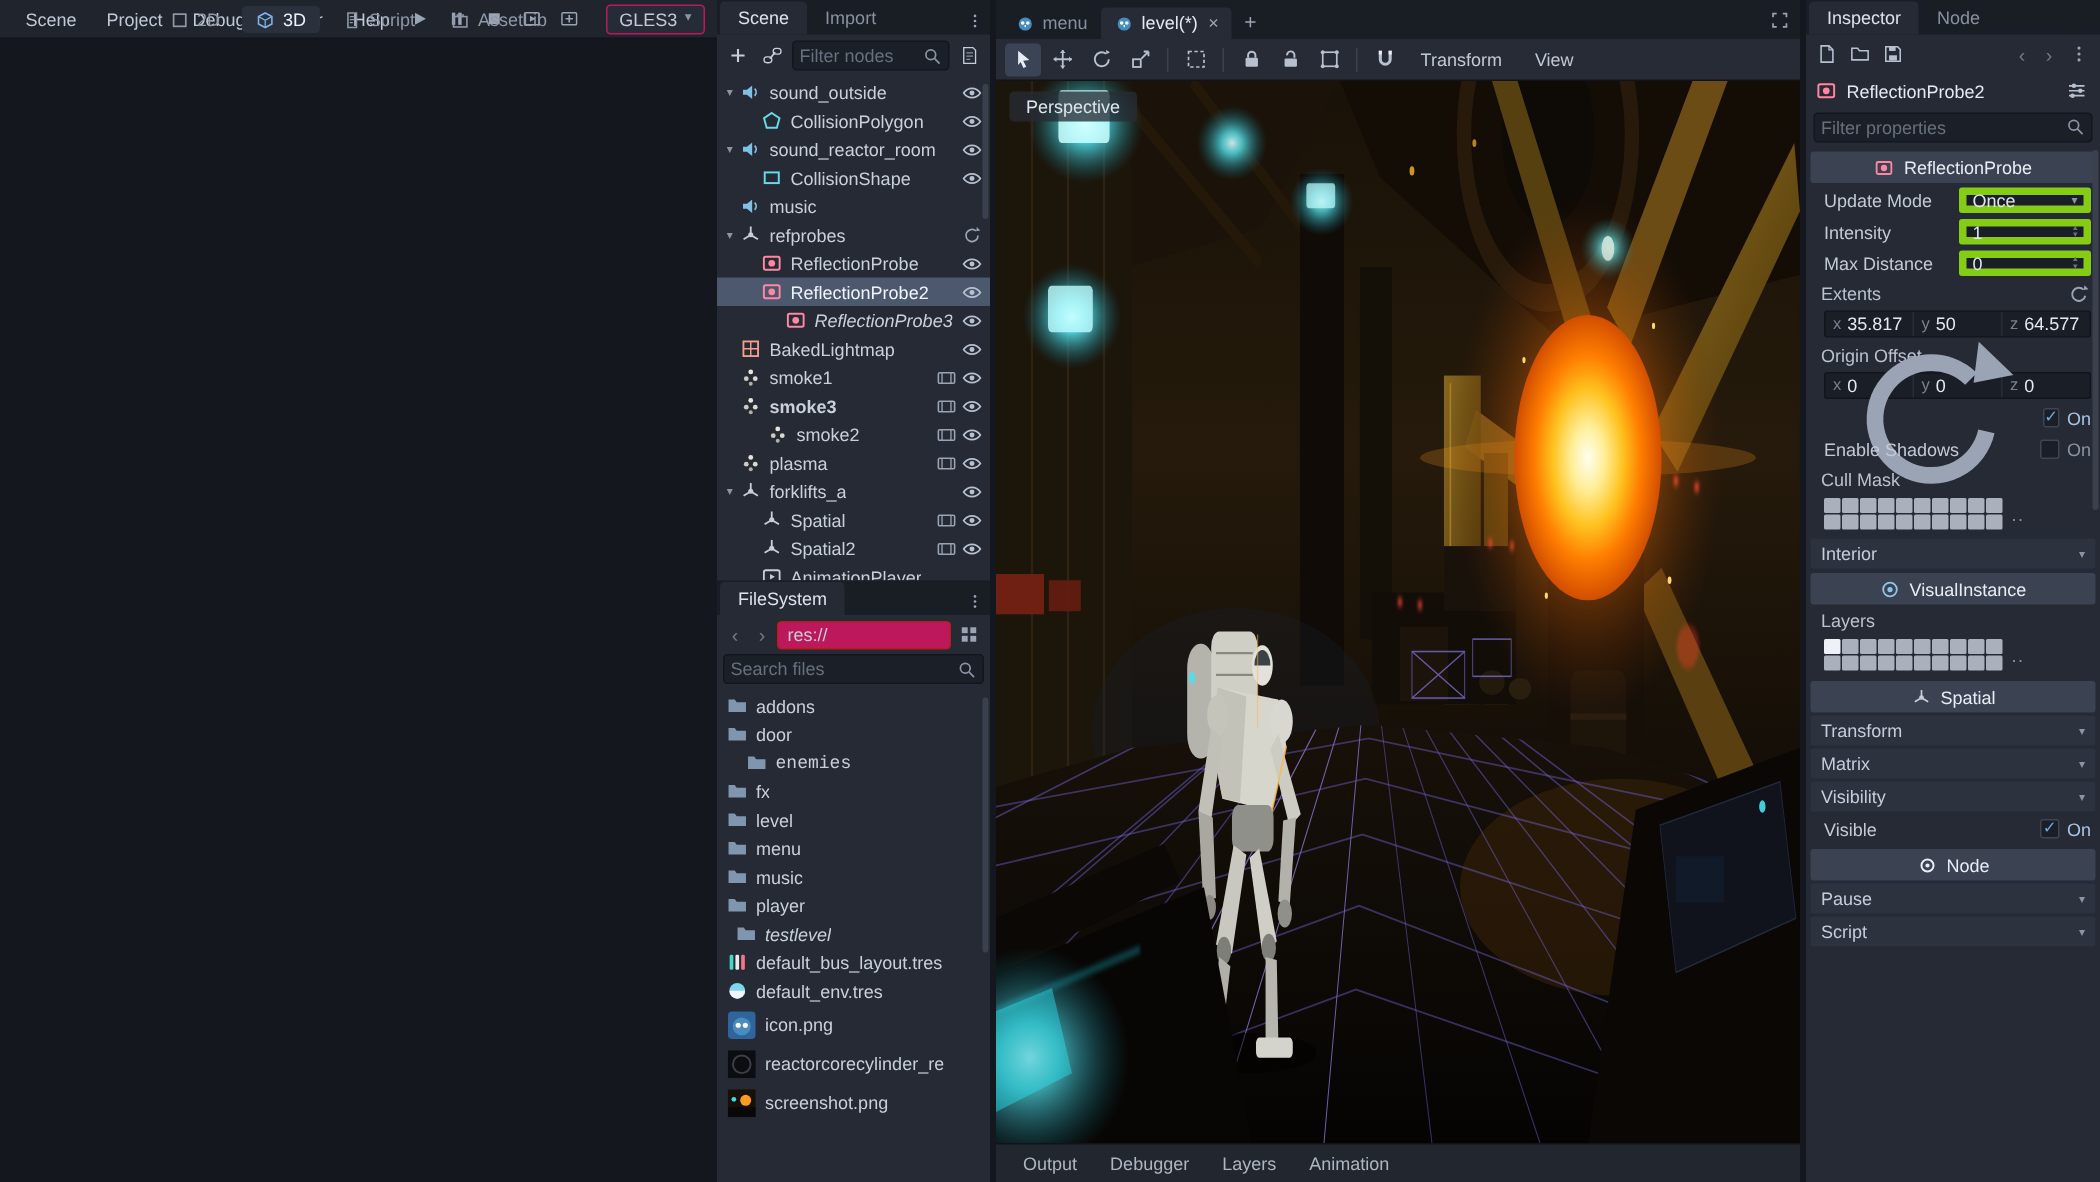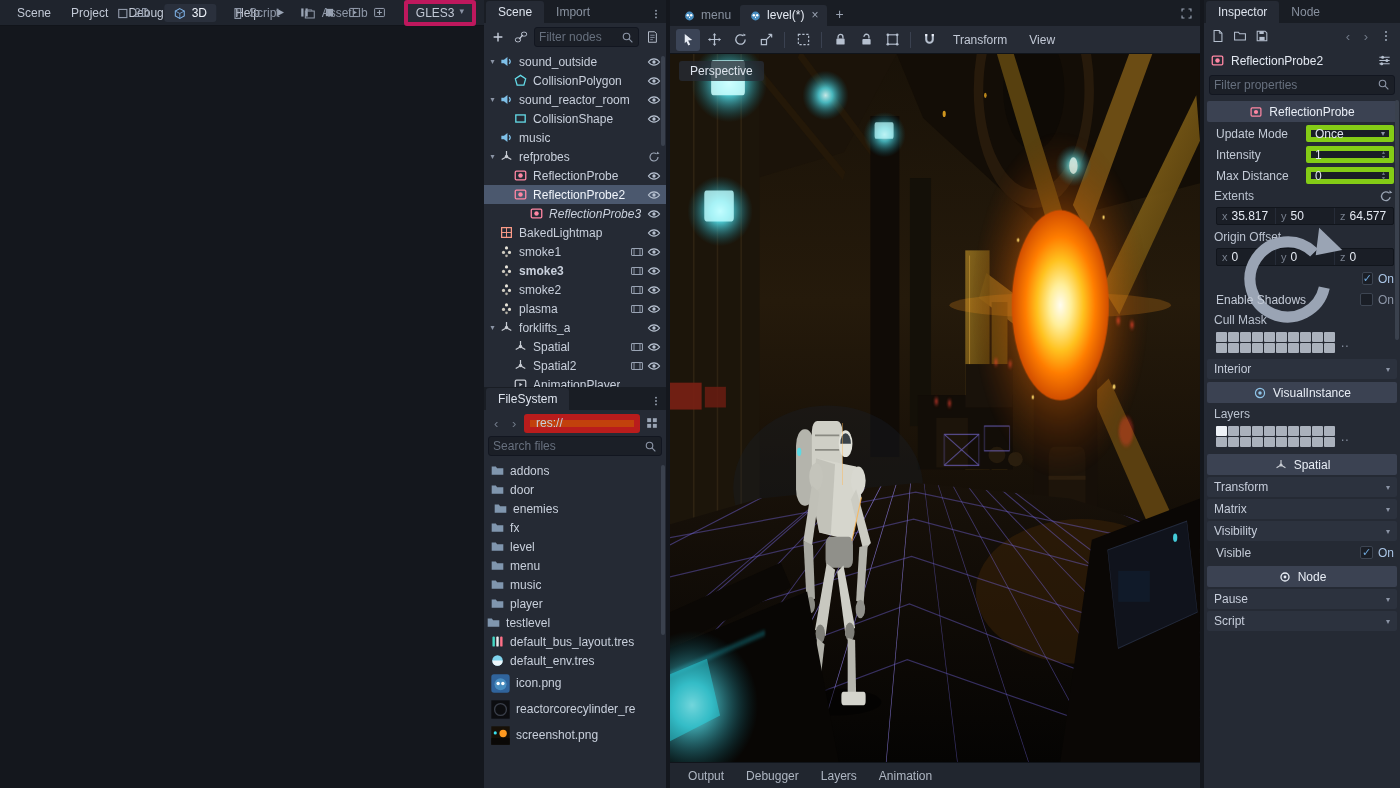--- a/index.html
+++ b/index.html
@@ -14,21 +14,21 @@
 .menu-item{padding:3px 9px;border-radius:3px;color:#c2c9d6;cursor:default}
 #menu-center{position:absolute;left:50%;top:0;transform:translateX(-50%);height:26px;
   display:flex;align-items:center;gap:6px}
 .ws{display:flex;align-items:center;gap:5px;padding:2px 9px;border-radius:3px;color:#8f98a8}
 .ws.active{color:#eef3fa;background:#2a303c}
 .ws .icn{width:13px;height:13px}
 #menu-right{margin-left:auto;display:flex;align-items:center;gap:3px}
 .pbtn{width:22px;height:20px;display:flex;align-items:center;justify-content:center;border-radius:3px}
 .pbtn .icn{width:13px;height:13px}
 #renderer{display:flex;gap:5px;margin-left:10px;padding:2px 8px;
-  background:#262c37;border:4px solid #be185d;border-radius:3px;color:#c2c9d6}
+  background:#262c37;border:1px solid #be185d;border-radius:3px;color:#c2c9d6}
 .dd-arrow{font-size:9px;color:#8b94a5}
 
 
 #main{flex:1;display:flex;min-height:0}
 .vsplit{width:4px;background:#14171d;flex:0 0 4px}
 #left-dock{width:182px;flex:0 0 182px;display:flex;flex-direction:column;min-height:0}
 #right-dock{width:196px;flex:0 0 196px;background:#252a34;display:flex;flex-direction:column;
   position:relative;overflow:hidden}
 #center{flex:1;display:flex;flex-direction:column;min-width:0}
 
@@ -61,21 +61,21 @@
 .trow .lbl{overflow:hidden;text-overflow:ellipsis}
 .spacer{flex:1}
 .ticn{width:17px;height:15px;flex:0 0 17px;display:flex;align-items:center;justify-content:center}
 .ticn svg{width:14px;height:14px}
 .trow.thumbrow{height:26px}
 .trow .thumb{width:21px;height:21px;flex:0 0 21px;margin-right:5px}
 .icn svg,.thumb svg{width:100%;height:100%;display:block}
 
 #fs-nav{height:26px;display:flex;align-items:center;gap:2px;padding:0 4px;flex:0 0 26px}
 .navbtn{width:16px;height:18px;display:flex;align-items:center;justify-content:center;color:#717a88;font-size:13px}
-#fs-path{flex:1;display:flex;align-items:center;background:#c2410c;border:6px solid #b91c1c;
+#fs-path{flex:1;display:flex;align-items:center;background:#be185d;border:1px solid #b91c1c;
   border-radius:3px;height:19px;padding:0 6px;color:#c7cedb}
 #fs-search{height:24px;display:flex;align-items:flex-start;padding:0 4px;flex:0 0 24px}
 .scrollbar{position:absolute;right:1px;width:4px;border-radius:2px;background:#3a414d}
 
 
 #scene-tabs{height:26px;background:#191d24;display:flex;align-items:flex-end;padding:2px 4px 0;flex:0 0 26px}
 .stab{display:flex;align-items:center;gap:5px;padding:3px 9px 4px;border-radius:3px 3px 0 0;color:#88919f}
 .stab.active{background:#262b35;color:#e4e9f2}
 .stab .icn{width:13px;height:13px}
 .stab .close{color:#9aa3b2;font-size:12px;margin-left:2px}
@@ -495,21 +495,21 @@
                   <path d="M4.6 4v8M11.4 4v8" stroke="#9aa4b4"></path>
                 </svg>
               </span>
               <span class="ticn">
                 <svg viewBox="0 0 16 16">
                   <path d="M1.6 8S4.2 4.4 8 4.4 14.4 8 14.4 8 11.8 11.6 8 11.6 1.6 8 1.6 8z" fill="none" stroke="#b6c0cf" stroke-width="1.3"></path>
                   <circle cx="8" cy="8" r="1.9" fill="#b6c0cf"></circle>
                 </svg>
               </span>
             </div>
-            <div class="trow" style="padding-left: 2px;">
+            <div class="trow" style="padding-left: 20px;">
               <span class="arrow"></span>
               <span class="icn">
                 <svg viewBox="0 0 16 16">
                   <circle cx="8" cy="4.2" r="1.7" fill="#e9e5da"></circle>
                   <circle cx="4.8" cy="9" r="1.7" fill="#cfcbc0"></circle>
                   <circle cx="11.2" cy="9" r="1.7" fill="#dcd8cd"></circle>
                   <circle cx="8" cy="12.6" r="1.4" fill="#b4b0a5"></circle>
                 </svg>
               </span>
               <span class="lbl">smoke2</span>
@@ -681,21 +681,21 @@
               <span class="lbl">addons</span>
             </div>
             <div class="trow" style="padding-left: 6px;">
               <span class="icn">
                 <svg viewBox="0 0 16 16">
                   <path d="M1.8 3.6h4.4l1.4 1.9h6.6v7H1.8z" fill="#8096ae"></path>
                 </svg>
               </span>
               <span class="lbl">door</span>
             </div>
-            <div class="trow" style="padding-left: 9px;">
+            <div class="trow" style="padding-left: 19px; font-family: Liberation Mono, monospace;">
               <span class="icn">
                 <svg viewBox="0 0 16 16">
                   <path d="M1.8 3.6h4.4l1.4 1.9h6.6v7H1.8z" fill="#8096ae"></path>
                 </svg>
               </span>
               <span class="lbl">enemies</span>
             </div>
             <div class="trow" style="padding-left: 6px;">
               <span class="icn">
                 <svg viewBox="0 0 16 16">
@@ -729,21 +729,21 @@
               <span class="lbl">music</span>
             </div>
             <div class="trow" style="padding-left: 6px;">
               <span class="icn">
                 <svg viewBox="0 0 16 16">
                   <path d="M1.8 3.6h4.4l1.4 1.9h6.6v7H1.8z" fill="#8096ae"></path>
                 </svg>
               </span>
               <span class="lbl">player</span>
             </div>
-            <div class="trow" style="padding-left: 2px;">
+            <div class="trow" style="padding-left: 12px; font-style: italic;">
               <span class="icn">
                 <svg viewBox="0 0 16 16">
                   <path d="M1.8 3.6h4.4l1.4 1.9h6.6v7H1.8z" fill="#8096ae"></path>
                 </svg>
               </span>
               <span class="lbl">testlevel</span>
             </div>
             <div class="trow" style="padding-left: 6px;">
               <span class="icn">
                 <svg viewBox="0 0 16 16">

